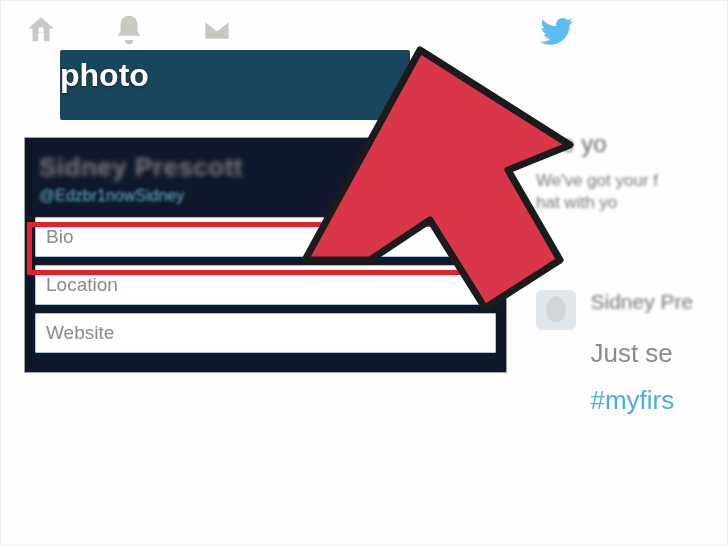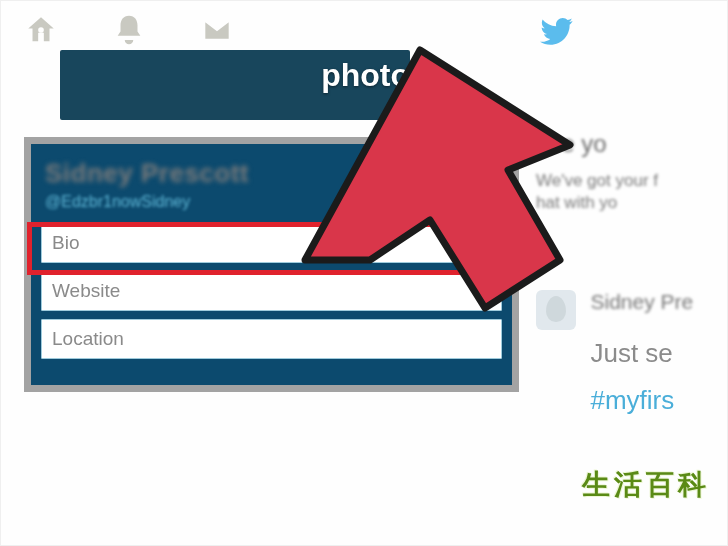--- a/index.html
+++ b/index.html
@@ -1,22 +1,22 @@
 <!DOCTYPE html>
 <html><head>
 <meta charset="utf-8">
 <style>
   html,body{margin:0;padding:0;width:728px;height:546px;overflow:hidden;font-family:"Helvetica Neue",Arial,sans-serif;background:#f0f1ec}
   .stage{position:relative;width:728px;height:546px;background:#fefefe}
   .topbar{position:absolute;top:0;left:0;right:0;height:60px;background:#fefefe;display:flex;align-items:center;padding:0 24px;gap:54px}
   .topbar-right{position:absolute;right:154px;top:14px}
   .ic{width:34px;height:34px}
   .ic svg{display:block}
-  .photo-card{position:absolute;left:60px;top:50px;width:350px;height:70px;background:#18465c;color:#fff;font-size:32px;font-weight:700;text-align:right;line-height:50px;text-shadow:0 1px 3px rgba(0,0,0,.5);border-radius:2px;overflow:hidden}
-  .panel{position:absolute;left:24px;top:137px;width:481px;background:#0c4a6e;border:7px solid #a3a3a3;padding-bottom:26px}
+  .photo-card{position:absolute;left:60px;top:50px;width:350px;height:70px;background:#18465c;color:#fff;font-size:32px;font-weight:700;text-align:left;line-height:50px;text-shadow:0 1px 3px rgba(0,0,0,.5);border-radius:2px;overflow:hidden}
+  .panel{position:absolute;left:24px;top:137px;width:481px;background:#0f172a;border:1px solid #a3a3a3;padding-bottom:19px}
   .name-wrap{padding:14px 6px 4px 14px}
   .blur-name{font-size:26px;font-weight:700;color:#7b7b7b;filter:blur(2.6px);letter-spacing:.5px}
   .blur-handle{font-size:16px;color:#5fb7d6;filter:blur(1.6px);margin-top:4px}
   .field-row{margin:8px 10px 0 10px}
   .field{border:1px solid #9ecbdc;background:#fff;padding:7px 10px;font-size:19px;color:#8a8a8a;height:24px;line-height:24px;border-radius:1px}
   .field.theme{background:#0f82c6;color:#fff;border:1px solid #0f82c6;text-shadow:0 1px 1px rgba(0,0,0,.3)}
   .bio-hl{position:absolute;left:27px;top:222px;width:478px;height:53px;border:5px solid #e0222d;pointer-events:none;box-sizing:border-box}
   .side{position:absolute;left:536px;top:130px;width:210px;color:#6d6d6d}
   .side .t1{filter:blur(1.8px);font-size:24px;color:#6d6d6d;margin-bottom:12px}
   .side .t2{filter:blur(1.5px);font-size:17px;color:#7a7a7a;line-height:22px}
@@ -67,24 +67,24 @@
 
   <div class="panel">
     <div class="name-wrap">
       <div class="blur-name">Sidney Prescott</div>
       <div class="blur-handle">@Edzbr1nowSidney</div>
     </div>
     <div class="field-row">
       <div class="field">Bio</div>
     </div>
     <div class="field-row">
-      <div class="field">Website</div>
+      <div class="field">Location</div>
     </div>
     <div class="field-row">
-      <div class="field">Location</div>
+      <div class="field">Website</div>
     </div>
   </div>
 
   <div class="bio-hl"></div>
 
   <div class="side">
     <div class="t1">ose yo</div>
     <div class="t2">We've got your f</div>
     <div class="t2">hat with yo</div>
   </div>
@@ -104,16 +104,15 @@
                L 170 20
                L 320 115
                L 258 140
                L 310 230
                L 235 278
                L 180 190
                L 120 230 Z" fill="#d9364a" stroke="#1b1b1b" stroke-width="7" stroke-linejoin="round"></path>
     </svg>
   </div>
 
-  <div class="wm1">生活百科</div>
 
   <div class="frame-sh"></div>
 </div>
 
 </body></html>

